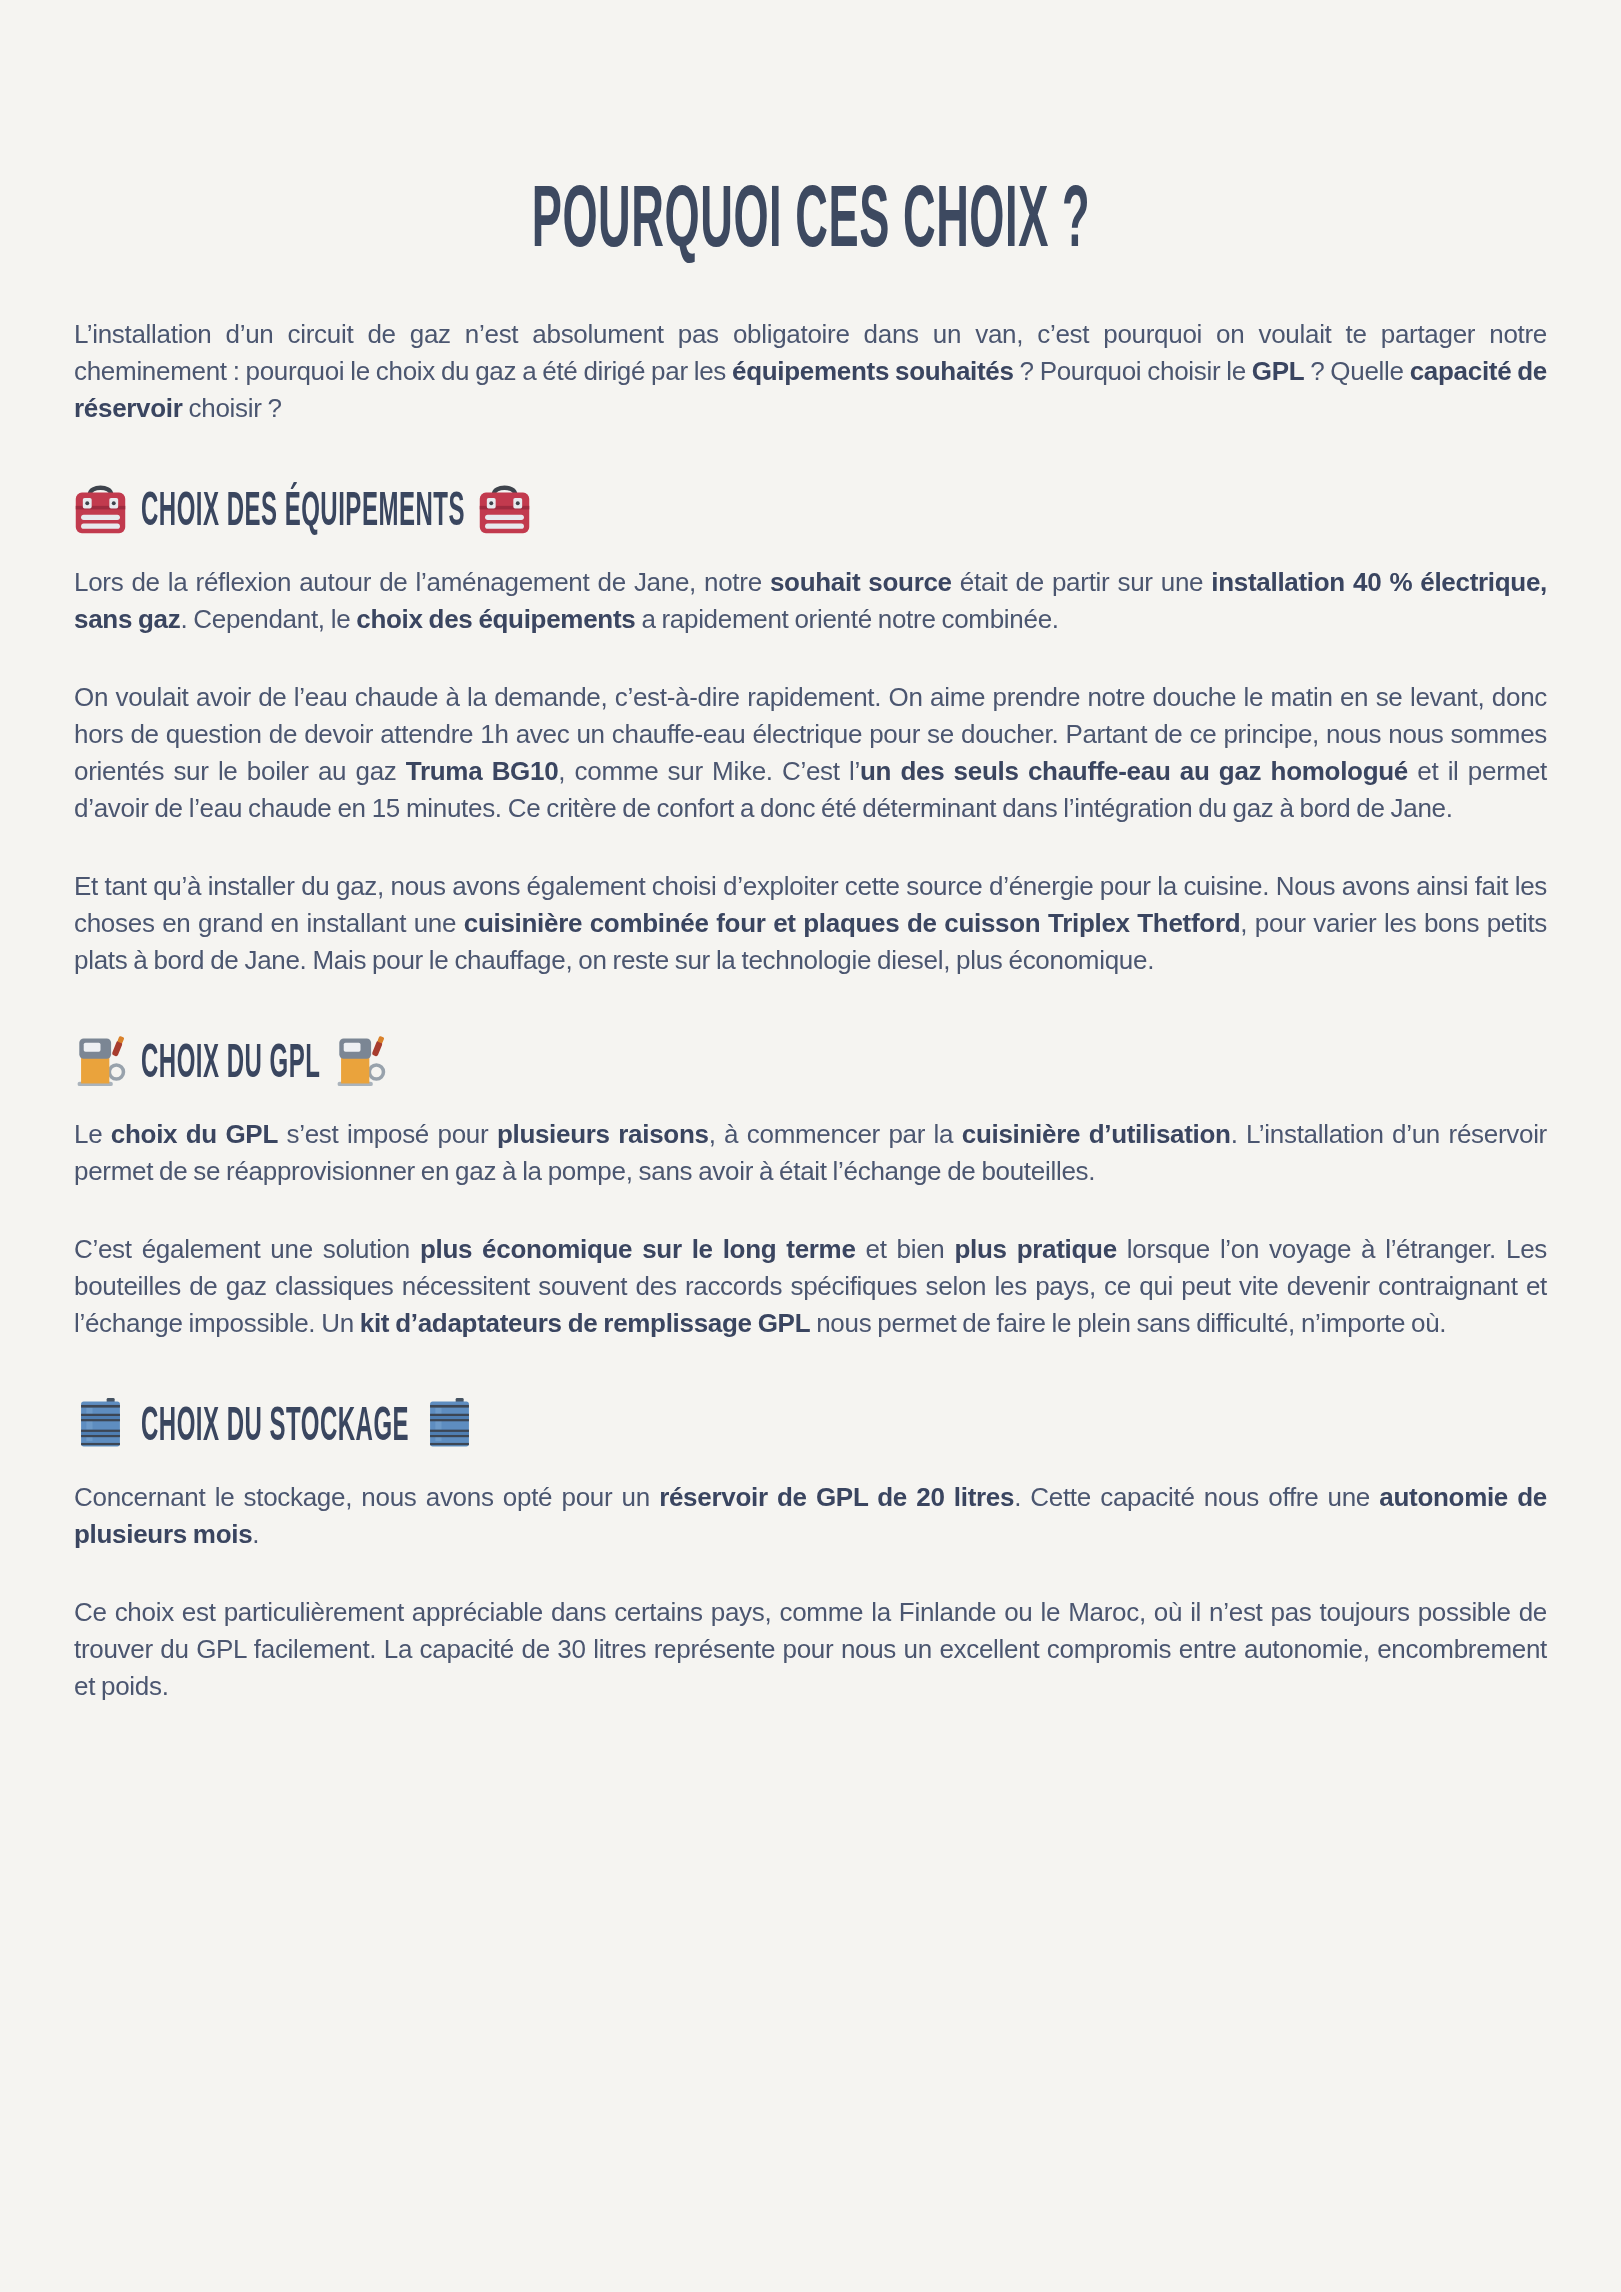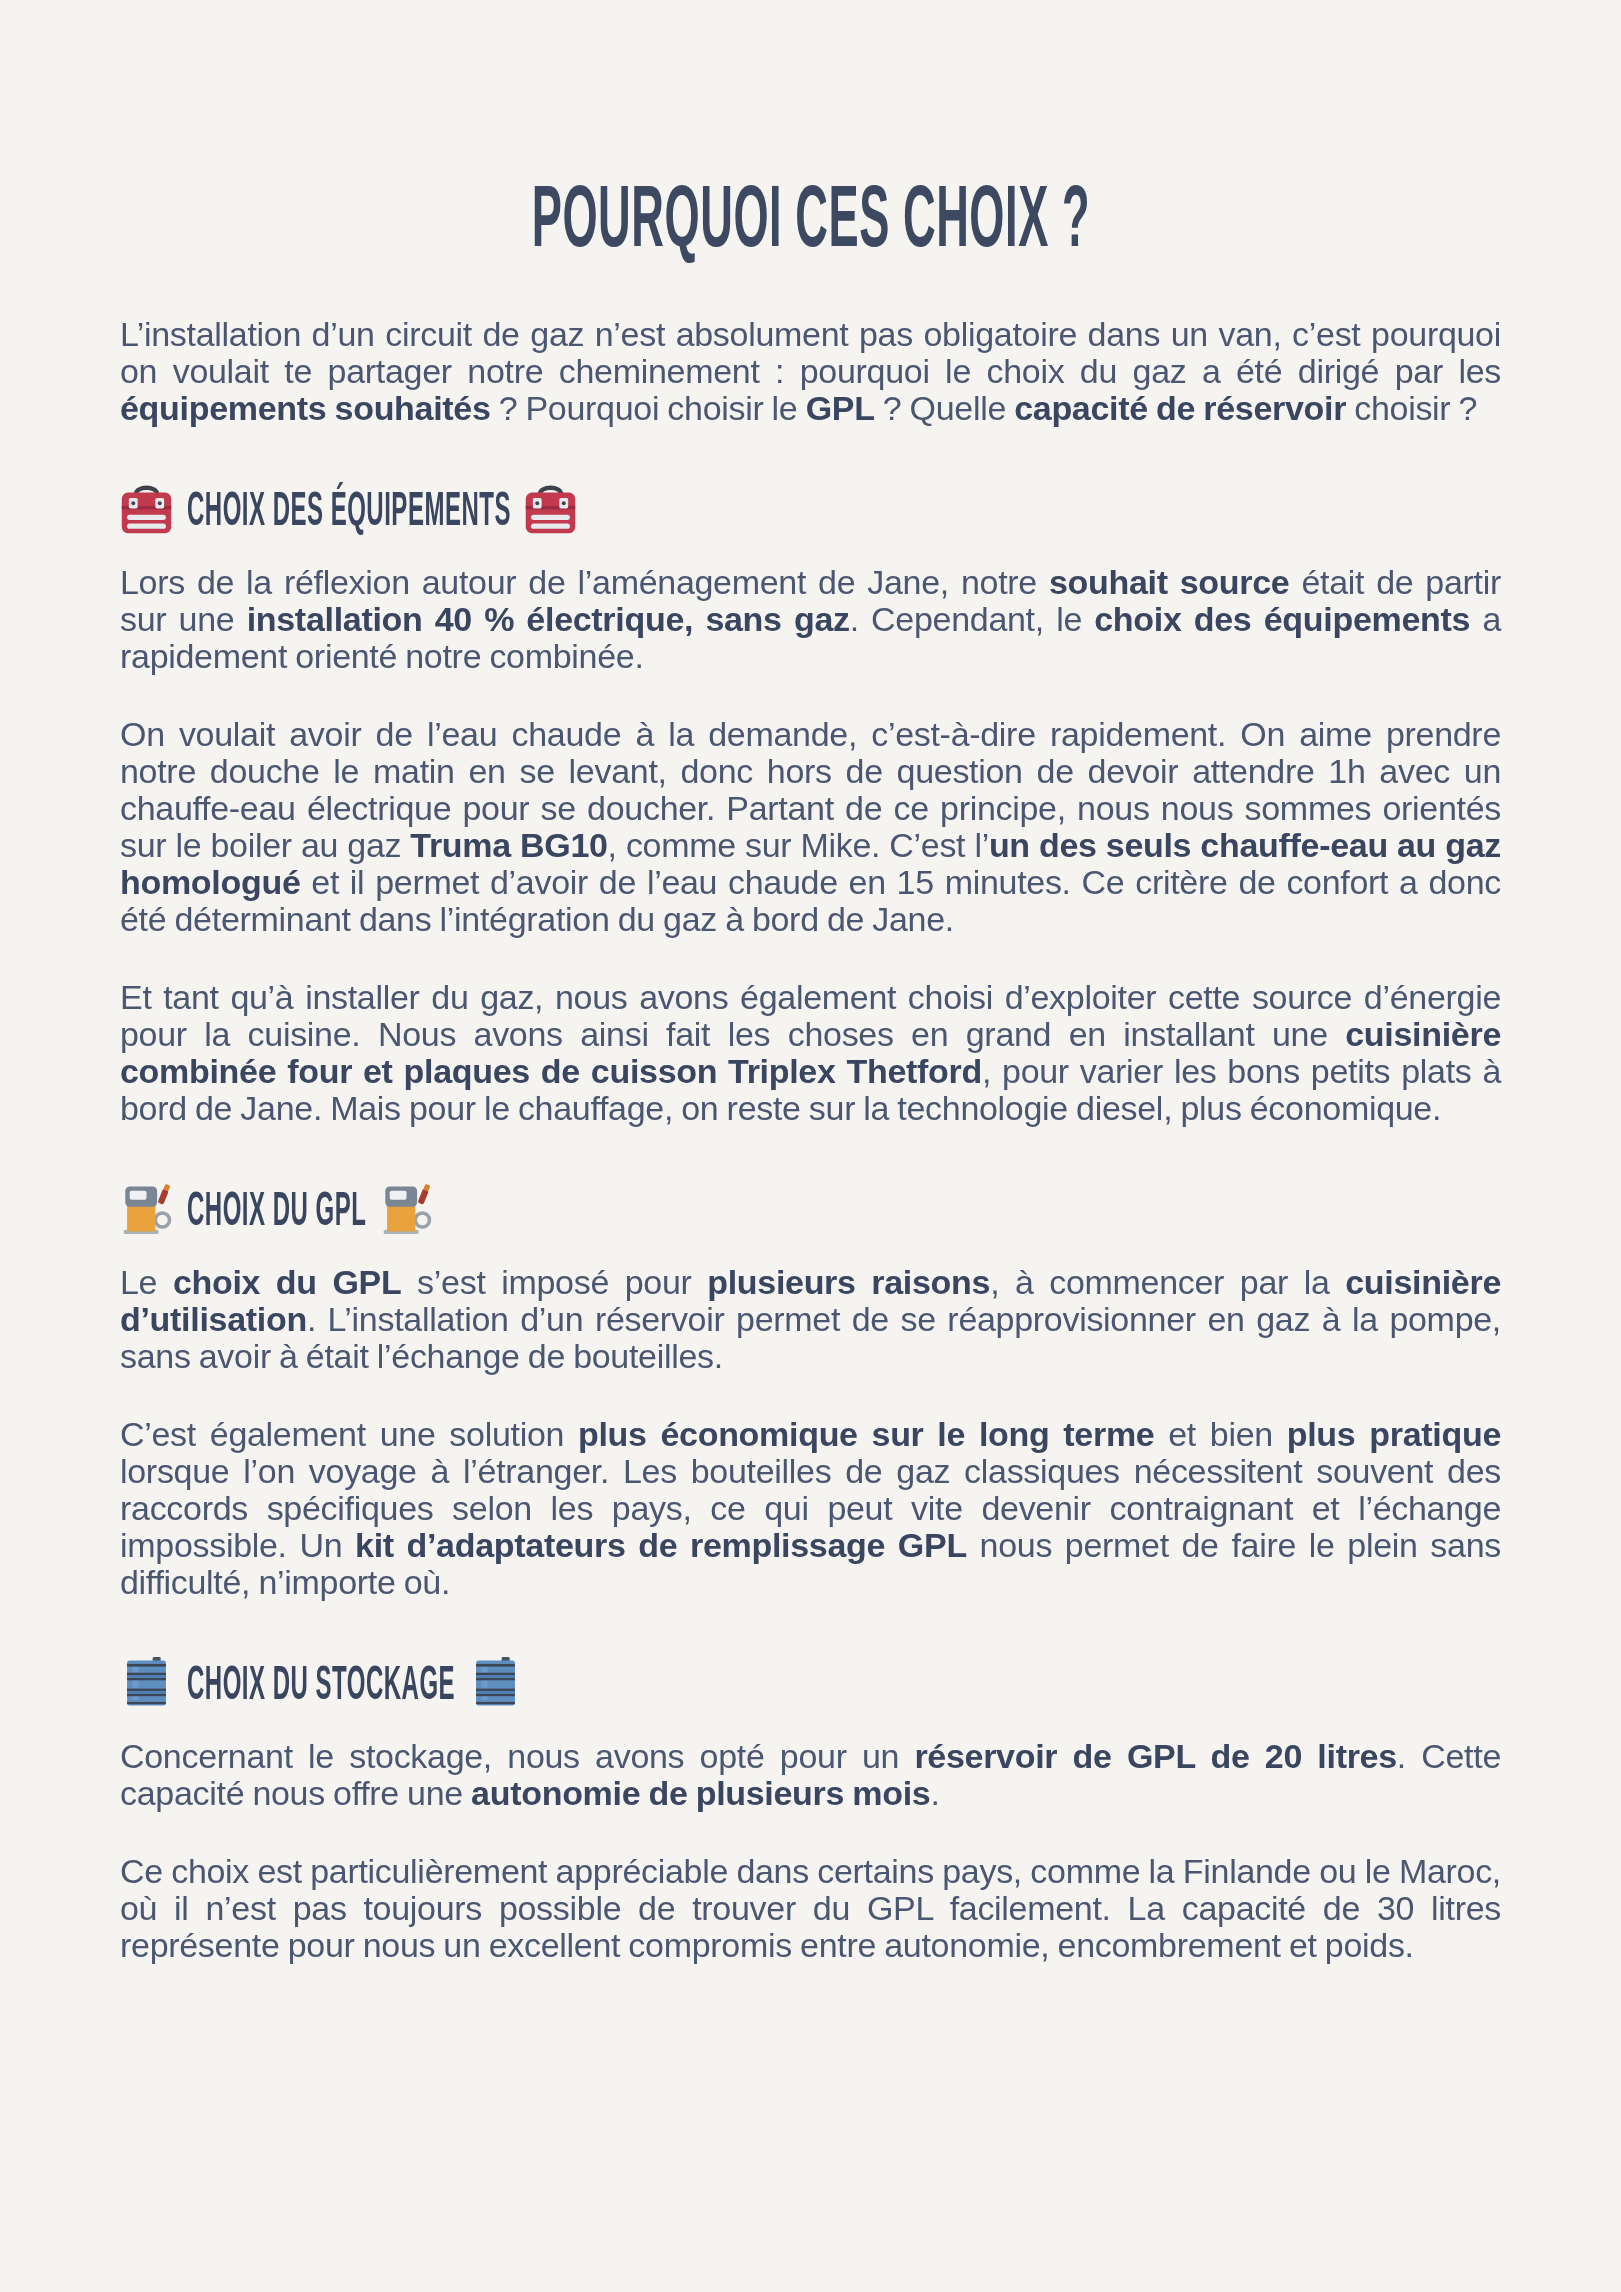--- a/index.html
+++ b/index.html
@@ -2,36 +2,36 @@
 <html lang="fr"><head>
 <meta charset="utf-8">
 <style>
   html,body{margin:0;padding:0;}
   body{
     width:1621px;height:2293px;position:relative;overflow:hidden;
     background:#f5f4f1;
     font-family:"Liberation Sans","DejaVu Sans",sans-serif;
   }
   .page{position:relative;width:100%;height:100%;}
-  .content{padding:0 120px;}
+  .content{padding:0 74px;}
 
   
   .sq{display:inline-block;white-space:nowrap;}
 
   .title{
     margin:172px 0 0 0;
     text-align:center;
     font-size:87px;line-height:1;
     font-weight:700;color:#3d4960;
     letter-spacing:1px;
   }
 
   .body-par{
     margin:0 0 41px 0;
-    font-size:34px;line-height:37px;
+    font-size:26px;line-height:37px;
     letter-spacing:-0.3px;word-spacing:-1px;
     text-align:justify;
     color:#4b5670;
   }
   .body-par .b{font-weight:700;color:#3a4560;}
   .intro{margin-top:57px;}
 
   .sec-heading{
     display:flex;align-items:center;gap:13.7px;
     margin:55px 0 29px 0;

